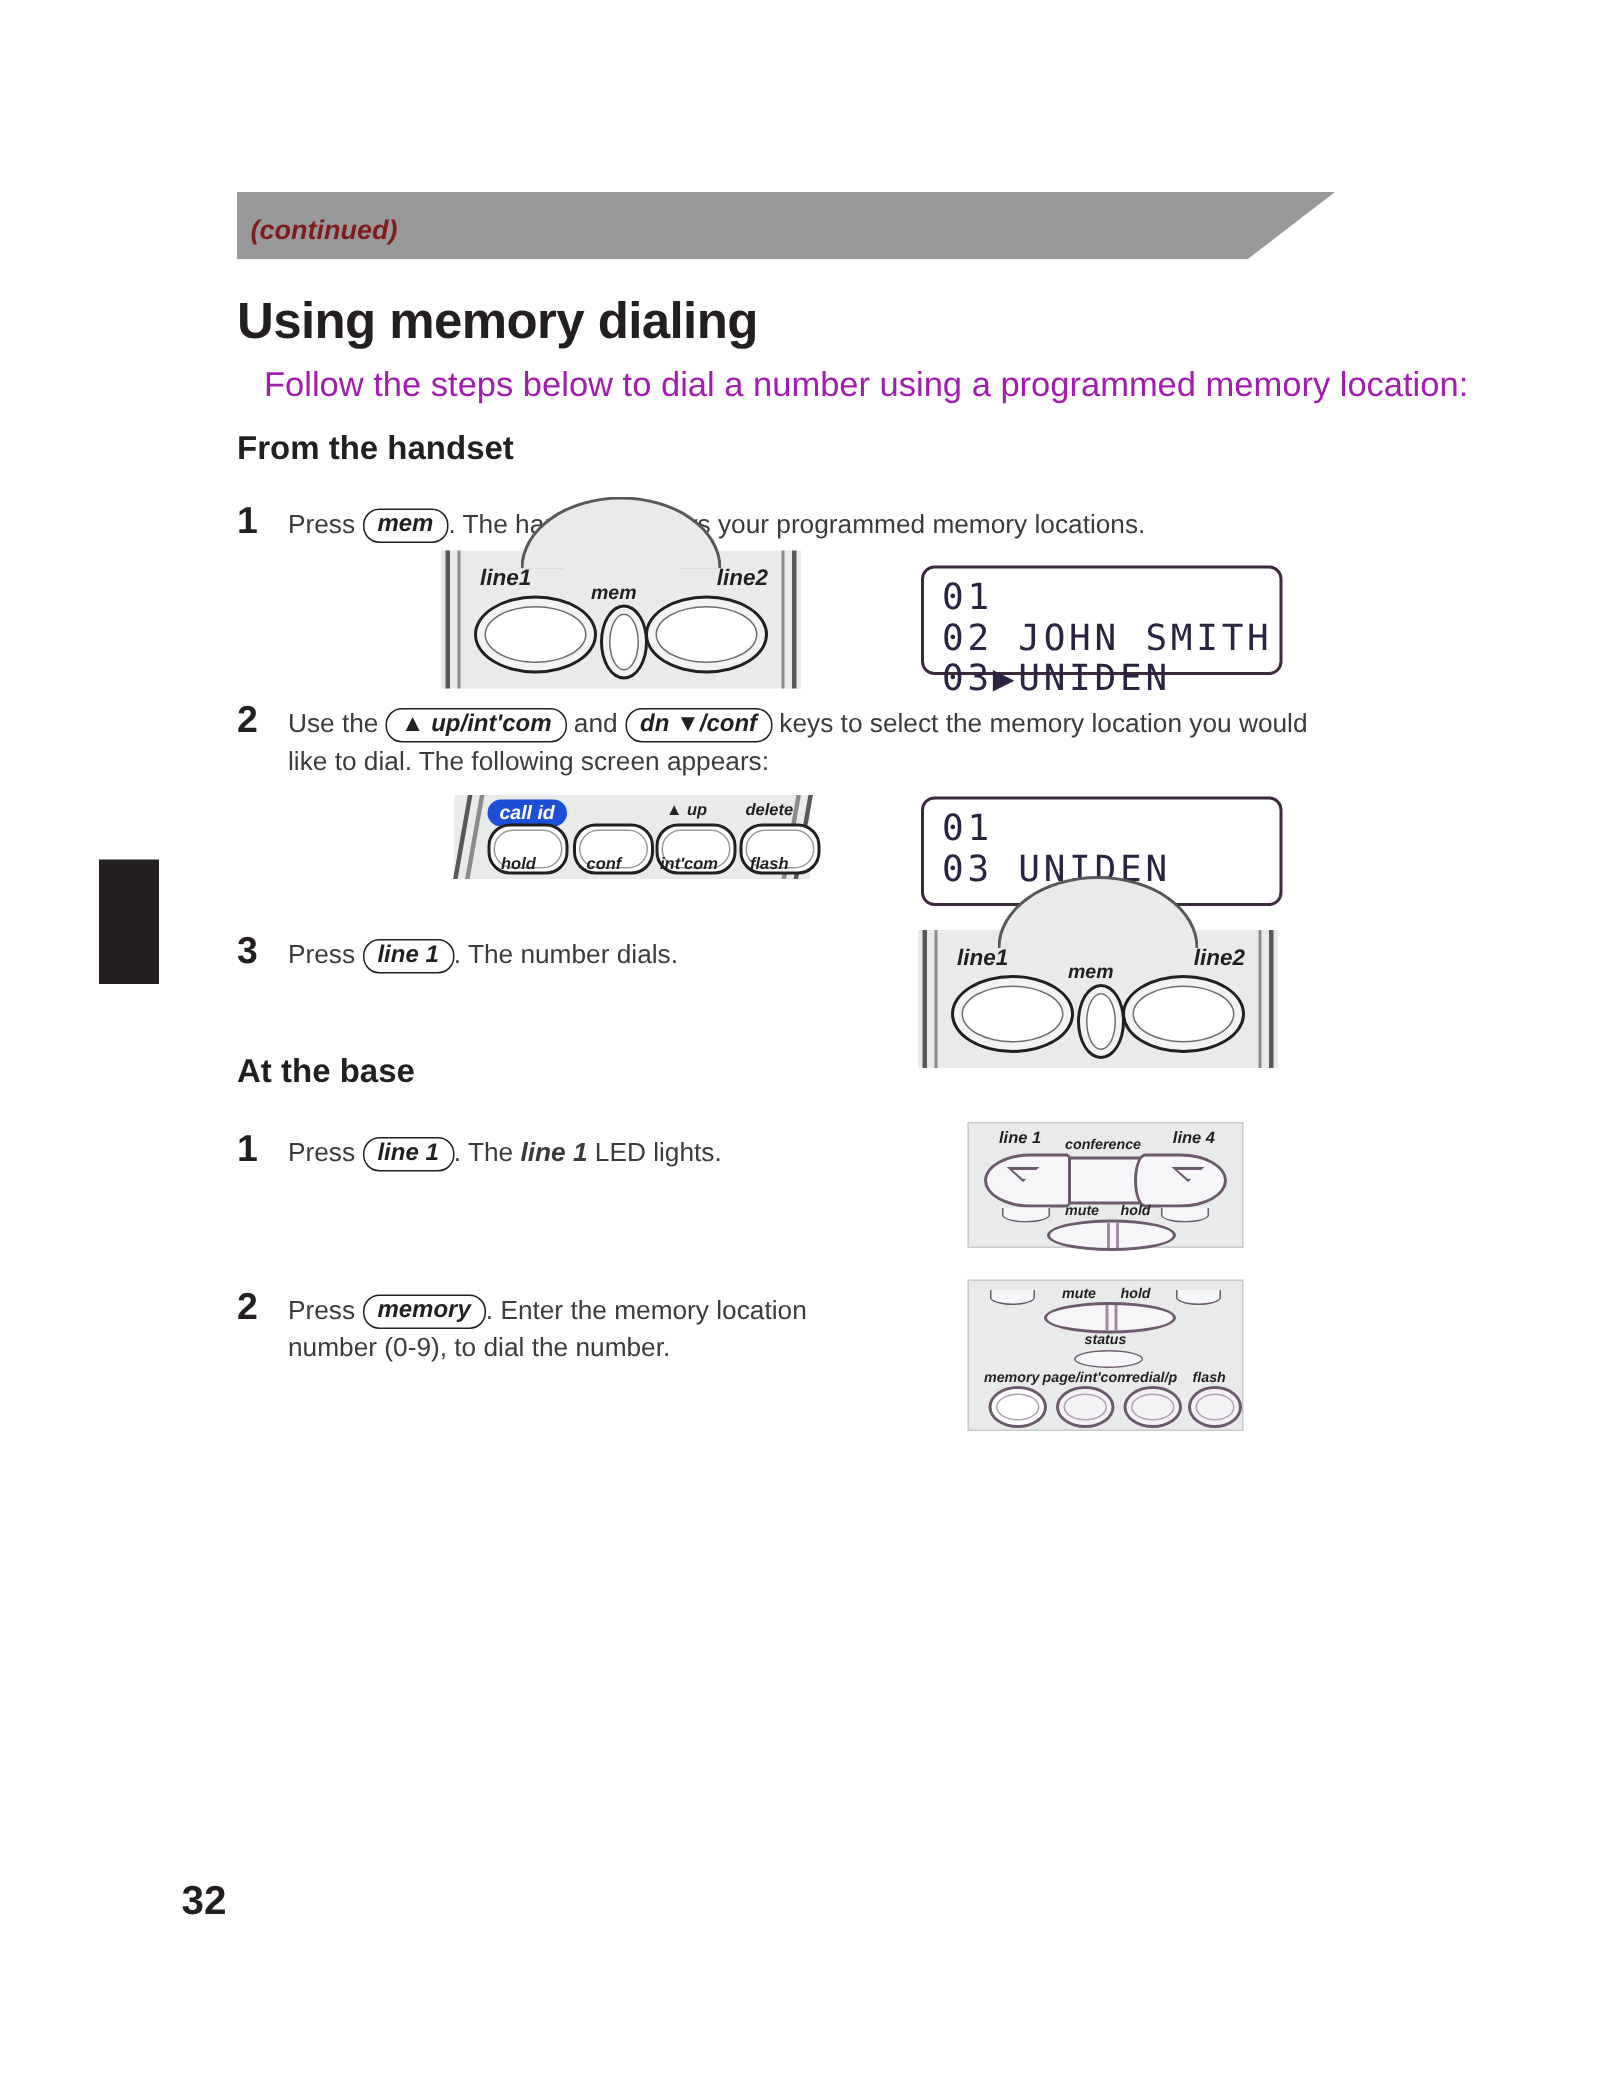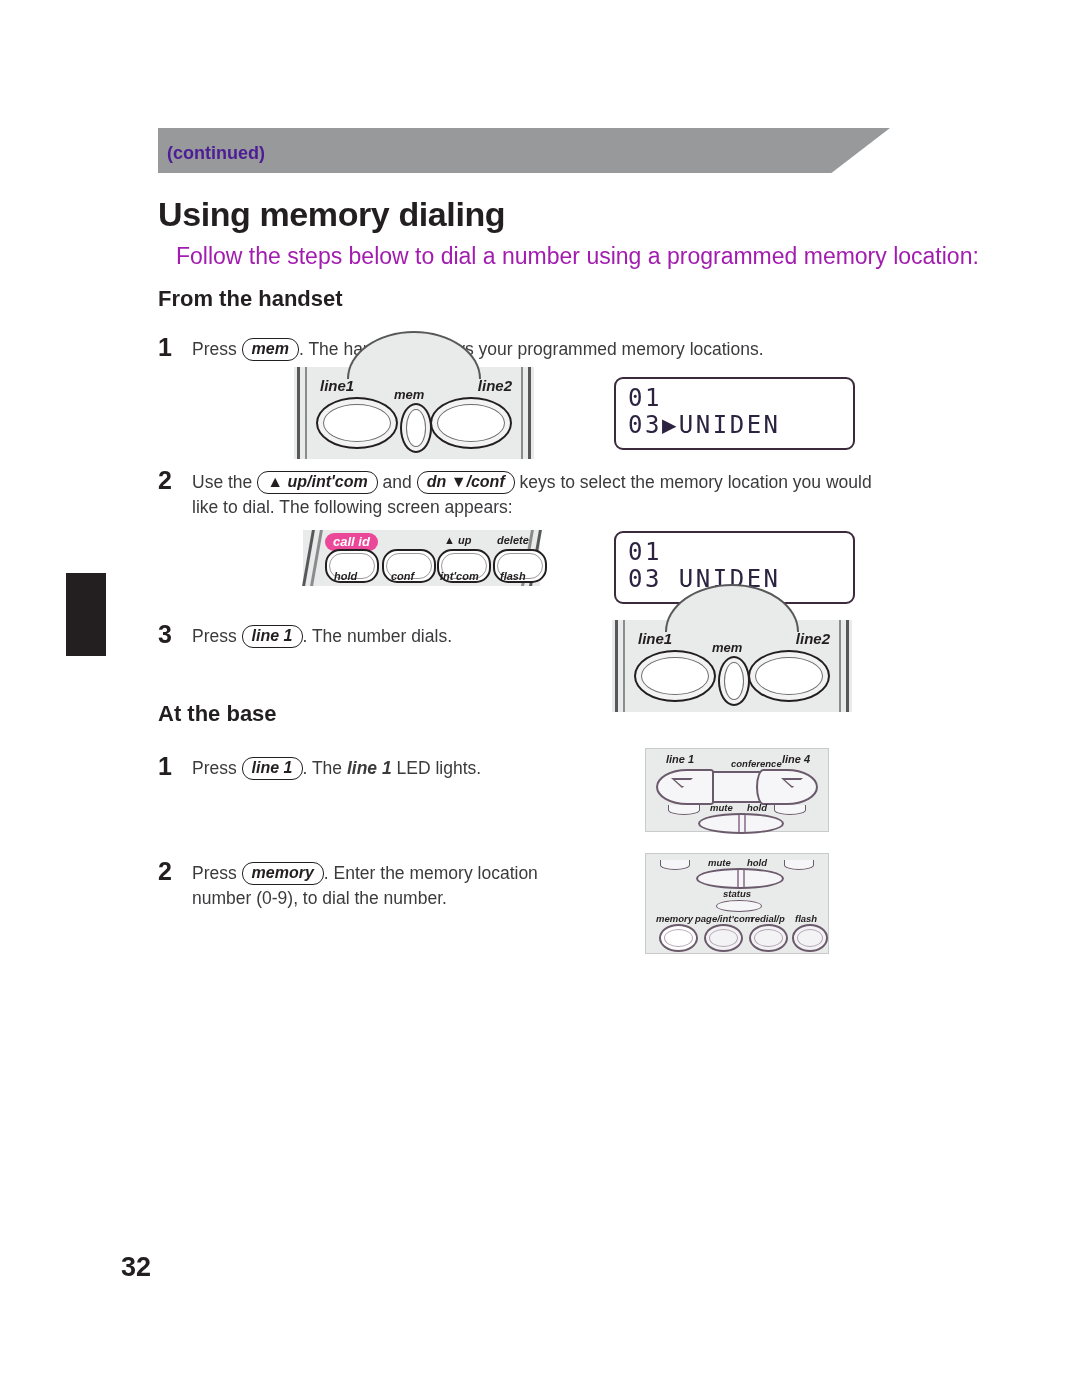--- a/index.html
+++ b/index.html
@@ -41,27 +41,28 @@
   }
   .banner-title {
     color: #ffffff;
     font-size: 29px;
     font-weight: bold;
     letter-spacing: -0.3px;
     margin-left: 28px;
     line-height: 1;
   }
   .banner-sub {
-    color: #4c1d95;
+    color: #7f1d1d;
     font-size: 18px;
     font-weight: bold;
     margin-left: 9px;
     line-height: 1;
     position: relative;
     top: 2px;
+    font-style: italic;
   }
 
   
   .h1 {
     position: absolute;
     left: 158px;
     top: 195px;
     font-size: 34px;
     font-weight: bold;
     letter-spacing: -0.4px;
@@ -198,21 +199,21 @@
     background: #ffffff;
   }
   .key-pill .ring {
     position: absolute;
     left: 2px; top: 2px; right: 2px; bottom: 2px;
     border: 1.3px solid #9a9a9c;
     border-radius: 13px;
   }
   .callid-tag {
     position: absolute;
-    background: #ec4899;
+    background: #1d4ed8;
     color: #ffffff;
     font-style: italic;
     font-weight: bold;
     font-size: 13px;
     border-radius: 9px;
     padding: 1px 8px 2px 8px;
     white-space: nowrap;
   }
 
   
@@ -347,20 +348,21 @@
   <div class="oval-btn" style="left:106px; top:36px; width:28px; height:46px;">
     <div class="oval-btn inner lit" style="left:4px; top:4px; right:4px; bottom:4px; position:absolute;"></div>
   </div>
   <div class="oval-btn" style="right:22px; top:30px; width:78px; height:48px;">
     <div class="oval-btn inner" style="left:5px; top:5px; right:5px; bottom:5px; position:absolute;"></div>
   </div>
 </div>
 
 <div class="lcd" style="left:614px; top:377px; width:241px; height:73px;">
   <div class="lcd-line">01</div>
+  <div class="lcd-line">02 JOHN SMITH</div>
   <div class="lcd-line">03▶UNIDEN</div>
 </div>
 
 <div class="step-num" style="left:158px; top:466px;">2</div>
 <div class="step-body" style="left:192px; top:470px; width:690px;">
   <span>Use the </span><span class="keycap">▲ up/int'com</span><span> and </span><span class="keycap">dn ▼/conf</span><span> keys to select the memory location you would like to dial. The following screen appears:</span>
 </div>
 
 <div class="device keyrow" style="left:303px; top:530px; width:237px; height:56px;">
   <div class="slash" style="left:4px; top:0; height:56px;"></div>
@@ -424,21 +426,21 @@
 
 <div class="h2 base">At the base</div>
 
 <div class="step-num" style="left:158px; top:752px;">1</div>
 <div class="step-body" style="left:192px; top:756px; width:420px;">
   <span>Press </span><span class="keycap">line 1</span><span>. The </span><span class="bold-inline">line 1</span><span> LED lights.</span>
 </div>
 
 <div class="base-panel" style="left:645px; top:748px; width:184px; height:84px;">
   <div class="base-lbl" style="left:20px; top:4px;">line 1</div>
-  <div class="base-lbl tiny" style="left:85px; top:9px;font-style:italic;">conference</div>
+  <div class="base-lbl tiny" style="left:64px; top:9px;font-style:italic;">conference</div>
   <div class="base-lbl" style="right:18px; top:4px;">line 4</div>
 
   <div class="rocker rocker-l" style="left:10px; top:20px; width:58px; height:32px;"></div>
   <div class="conf-box" style="left:66px; top:22px; width:52px; height:28px;"></div>
   <div class="rocker rocker-r" style="right:10px; top:20px; width:58px; height:32px;"></div>
 
   <div class="tri-down" style="left:25px; top:29px;"></div>
   <div class="tri-down" style="right:25px; top:29px;"></div>
 
   <div class="led-slit" style="left:22px; top:56px; width:30px;"></div>

